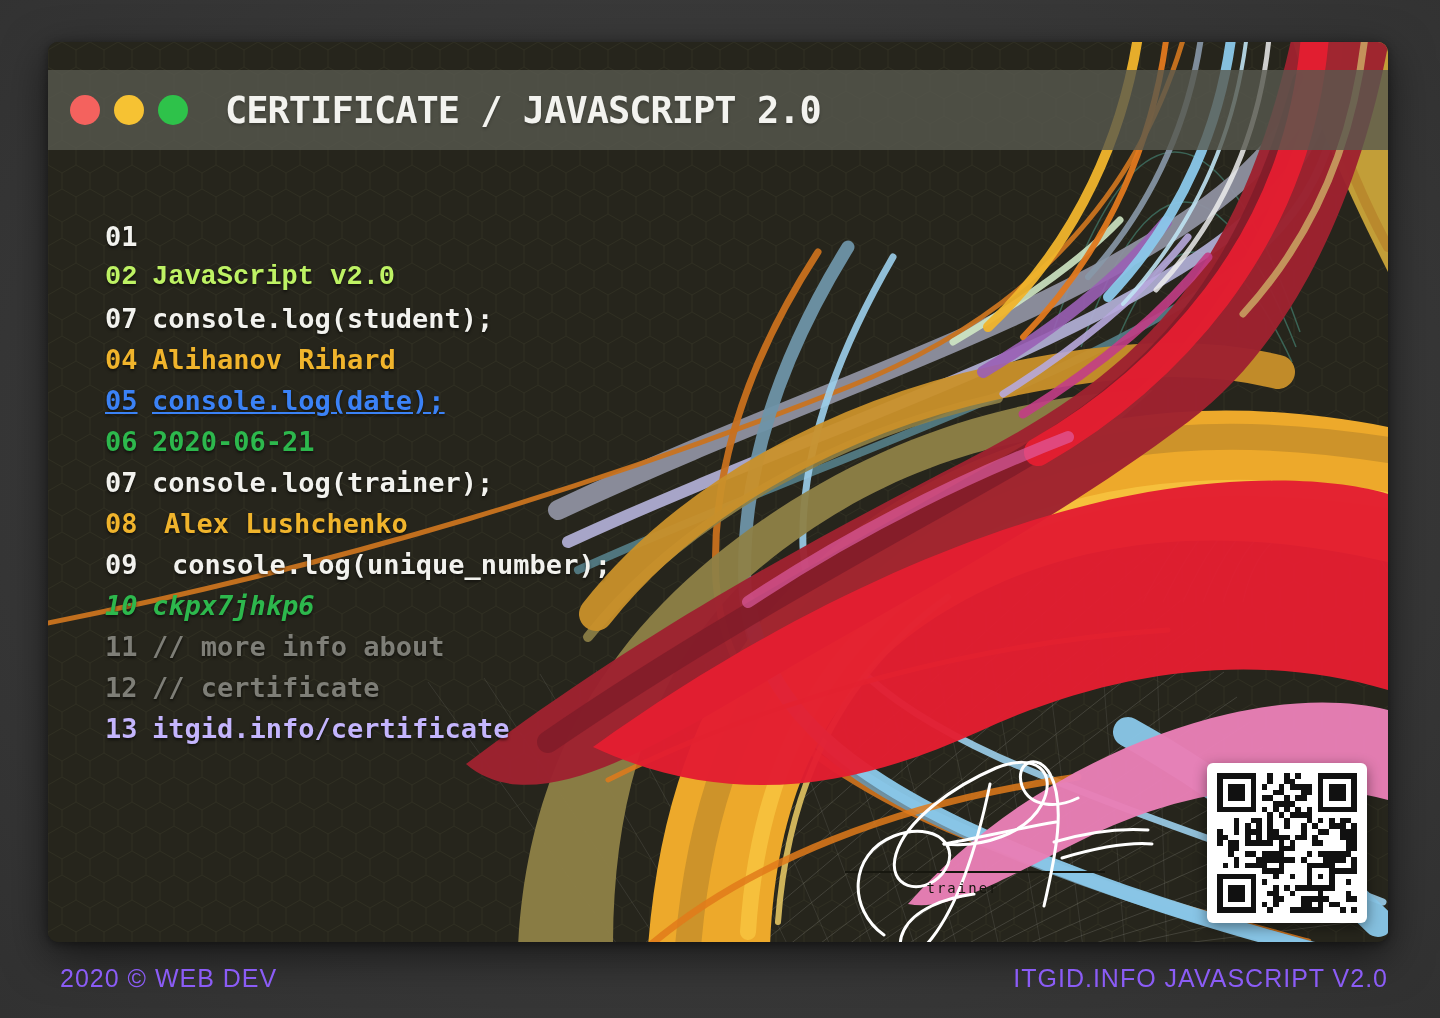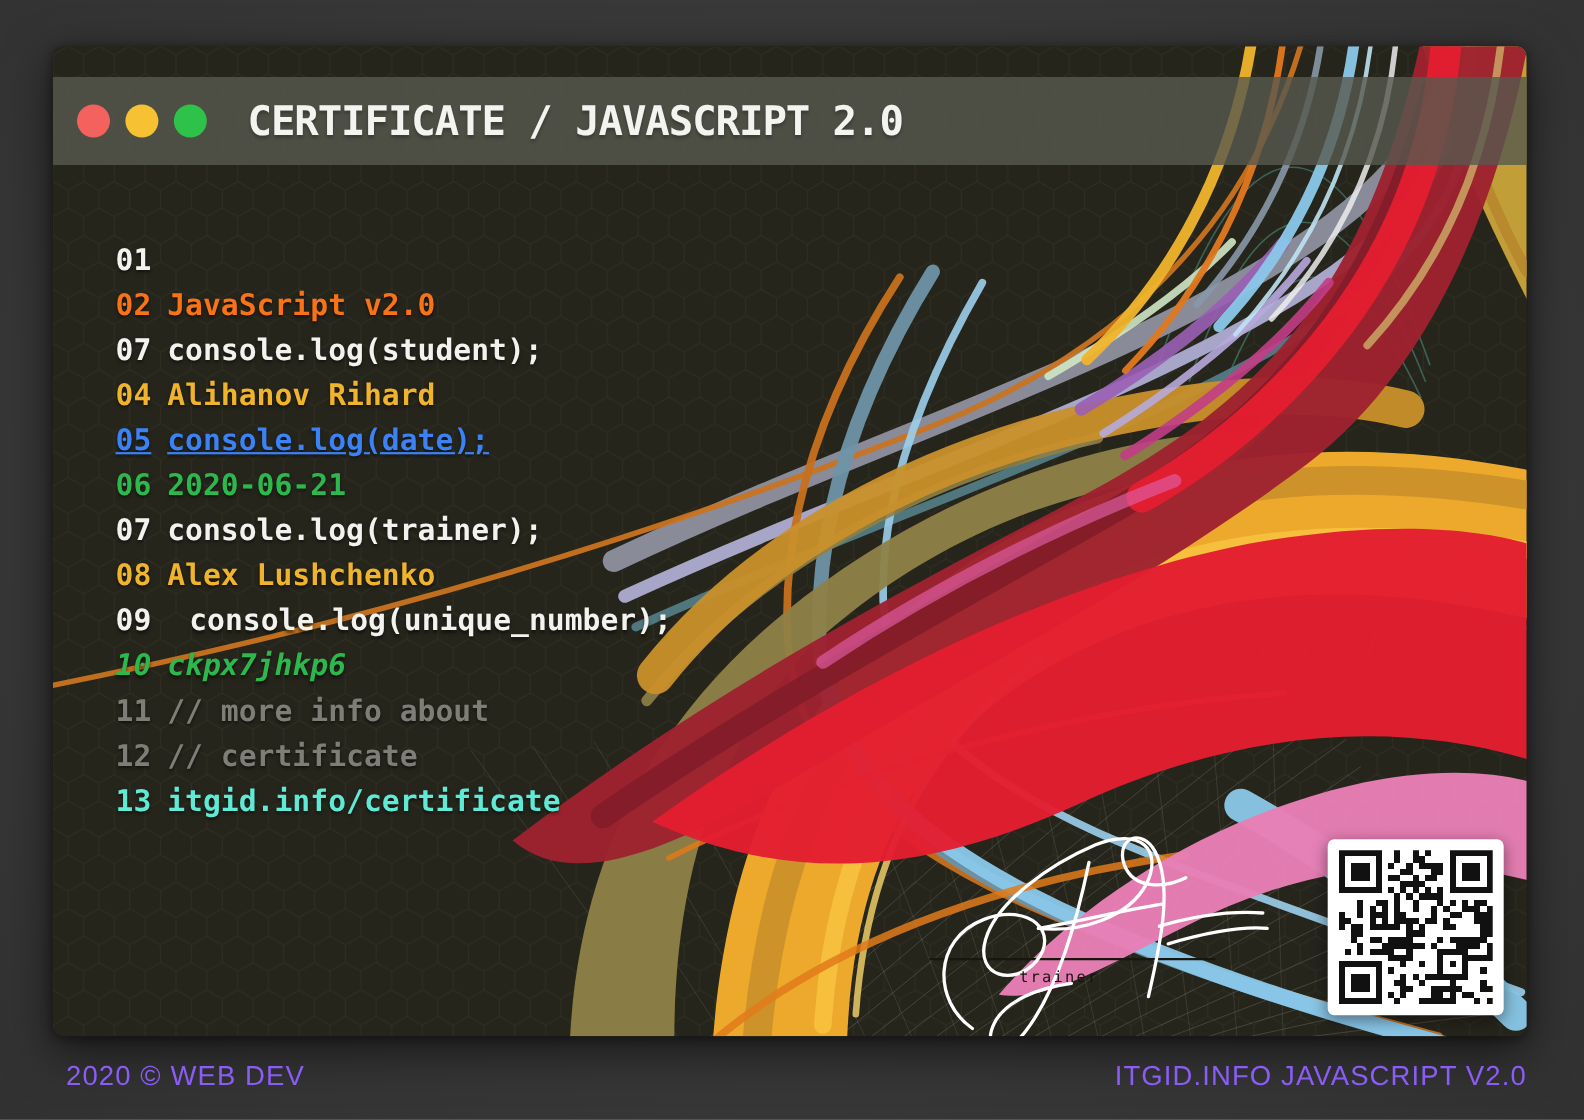--- a/index.html
+++ b/index.html
@@ -183,32 +183,32 @@
       <div class="dots" id="dots">
           <span class="dot" style="background: rgb(244, 98, 94);"></span>
           <span class="dot" style="background: rgb(246, 194, 51);"></span>
           <span class="dot" style="background: rgb(46, 194, 74);"></span>
         </div>
       <div class="wtitle">CERTIFICATE / JAVASCRIPT 2.0</div>
     </div>
 
     <div id="code-lines">
         <div class="code-row" style="color: rgb(242, 242, 238); align-items: flex-end;"><span class="ln">01</span></div>
-        <div class="code-row" style="color: #f97316;"><span class="ln">02</span><span class="lt">JavaScript v2.0</span></div>
+        <div class="code-row" style="color: #bef264; font-family: Liberation Mono, monospace;"><span class="ln">02</span><span class="lt">JavaScript v2.0</span></div>
         <div class="code-row" style="color: rgb(242, 242, 238);"><span class="ln">07</span><span class="lt">console.log(student);</span></div>
         <div class="code-row" style="color: rgb(240, 180, 44);"><span class="ln">04</span><span class="lt">Alihanov Rihard</span></div>
         <div class="code-row" style="color: #3b82f6; text-decoration: underline;"><span class="ln">05</span><span class="lt">console.log(date);</span></div>
         <div class="code-row" style="color: rgb(45, 184, 77);"><span class="ln">06</span><span class="lt">2020-06-21</span></div>
         <div class="code-row" style="color: rgb(242, 242, 238);"><span class="ln">07</span><span class="lt">console.log(trainer);</span></div>
-        <div class="code-row" style="color: rgb(240, 180, 44);"><span class="ln">08</span><span class="lt">Alex Lushchenko</span></div>
+        <div class="code-row" style="color: rgb(240, 180, 44); gap: 12px;"><span class="ln">08</span><span class="lt">Alex Lushchenko</span></div>
         <div class="code-row" style="color: rgb(242, 242, 238); gap: 20px;"><span class="ln">09</span><span class="lt">console.log(unique_number);</span></div>
         <div class="code-row" style="color: rgb(45, 184, 77); font-style: italic;"><span class="ln">10</span><span class="lt">ckpx7jhkp6</span></div>
         <div class="code-row" style="color: rgb(126, 126, 119);"><span class="ln">11</span><span class="lt">// more info about</span></div>
         <div class="code-row" style="color: rgb(126, 126, 119);"><span class="ln">12</span><span class="lt">// certificate</span></div>
-        <div class="code-row" style="color: #5eead4; align-items: flex-end;"><span class="ln">13</span><span class="lt">itgid.info/certificate</span></div>
+        <div class="code-row" style="color: #c4b5fd; align-items: flex-end;"><span class="ln">13</span><span class="lt">itgid.info/certificate</span></div>
       </div>
 
     <div class="qr">
       <svg id="qrsvg" viewBox="0 0 25 25">
           <rect x="0" y="0" width="1" height="1" fill="#111"></rect>
           <rect x="1" y="0" width="1" height="1" fill="#111"></rect>
           <rect x="2" y="0" width="1" height="1" fill="#111"></rect>
           <rect x="3" y="0" width="1" height="1" fill="#111"></rect>
           <rect x="4" y="0" width="1" height="1" fill="#111"></rect>
           <rect x="5" y="0" width="1" height="1" fill="#111"></rect>

